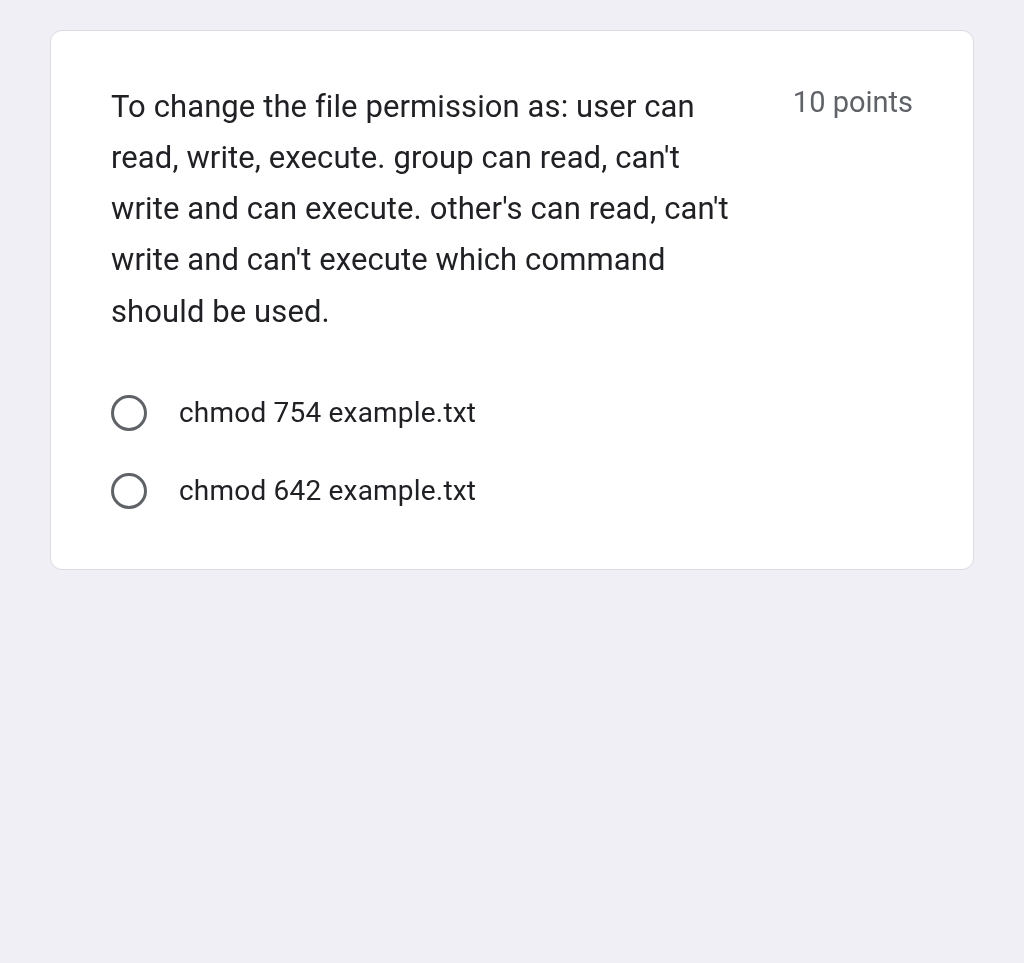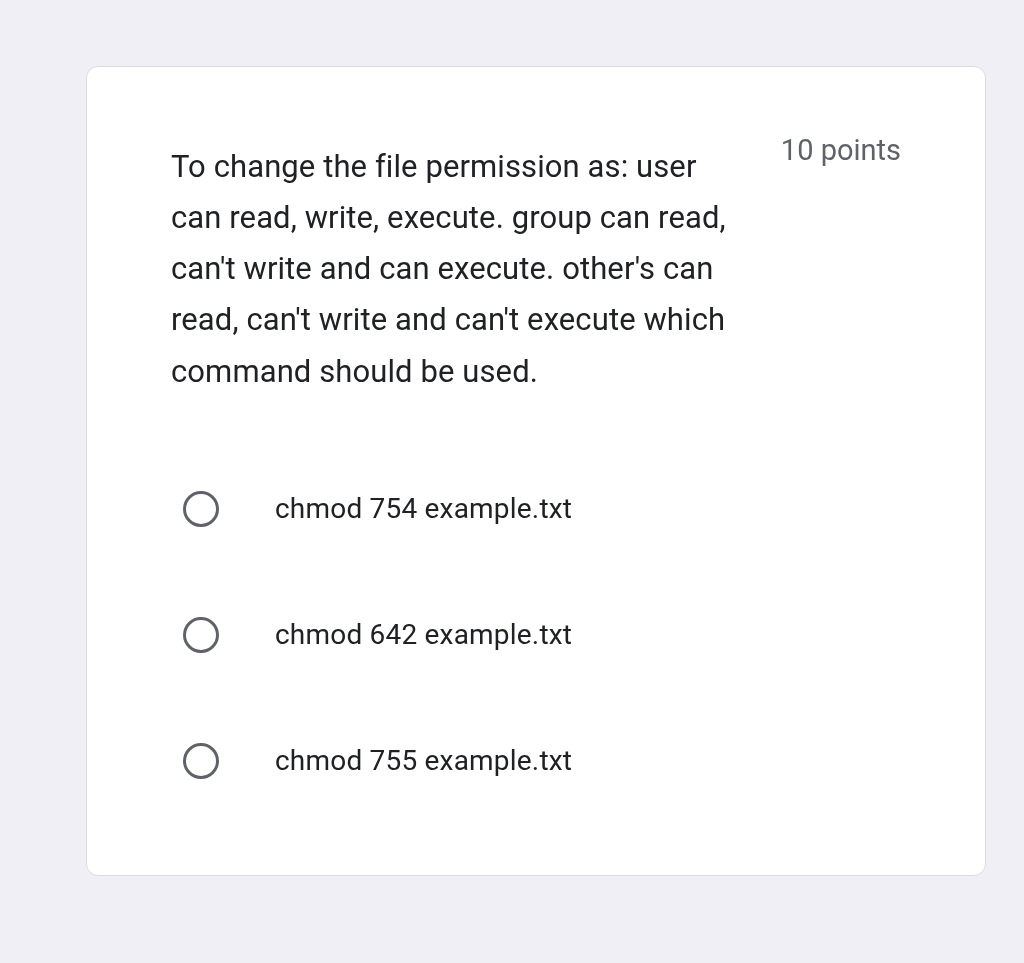--- a/index.html
+++ b/index.html
@@ -1,17 +1,17 @@
 <!DOCTYPE html>
 <html><head>
   <meta charset="utf-8">
   <style>
     * {
       box-sizing: border-box;
-      margin: 12px;
+      margin: 0;
       padding: 0;
     }
     body {
       background-color: #f0eff5;
       font-family: 'Google Sans', Roboto, Arial, sans-serif;
       display: flex;
       justify-content: center;
       align-items: flex-start;
       min-height: 963px;
       width: 1024px;
@@ -83,18 +83,14 @@
   </div>
   <div class="options">
     <div class="option">
       <span class="radio"></span>
       <span class="option-label">chmod 754 example.txt</span>
     </div>
     <div class="option">
       <span class="radio"></span>
       <span class="option-label">chmod 642 example.txt</span>
     </div>
-    <div class="option">
-      <span class="radio"></span>
-      <span class="option-label">chmod 755 example.txt</span>
-    </div>
   </div>
 </div>
 
 </body></html>

